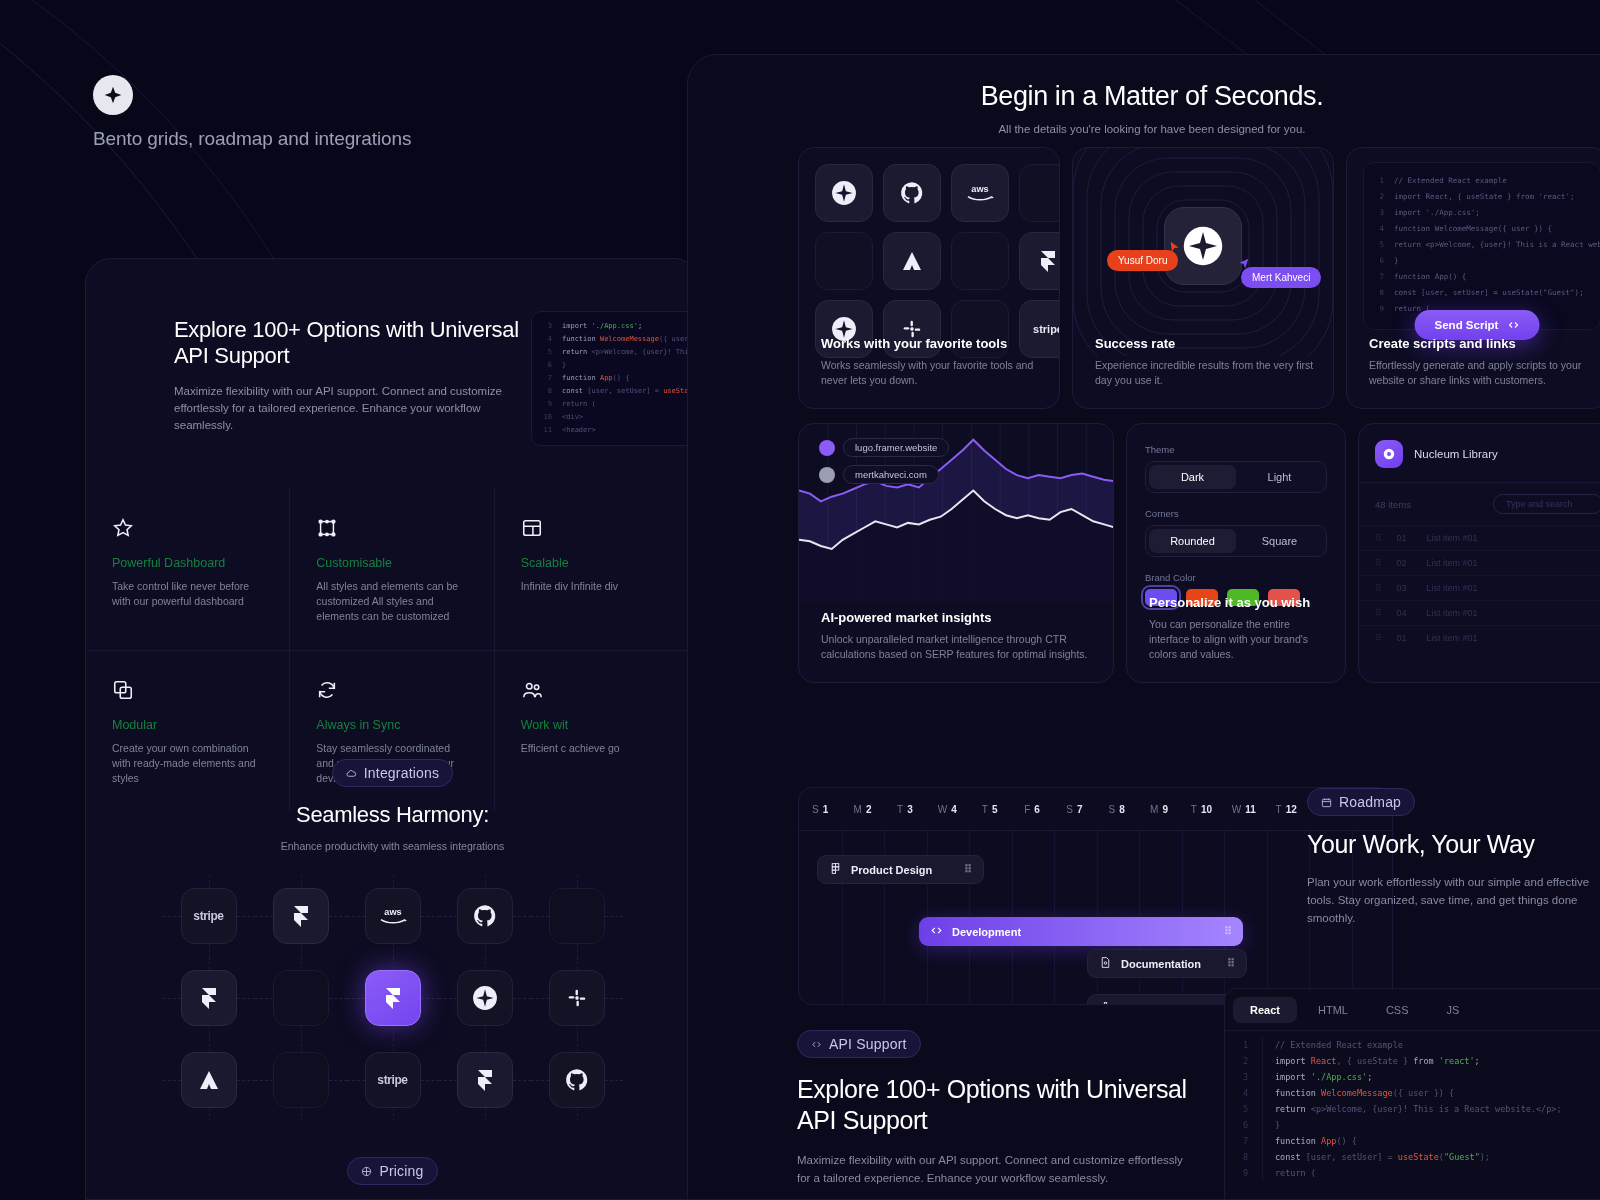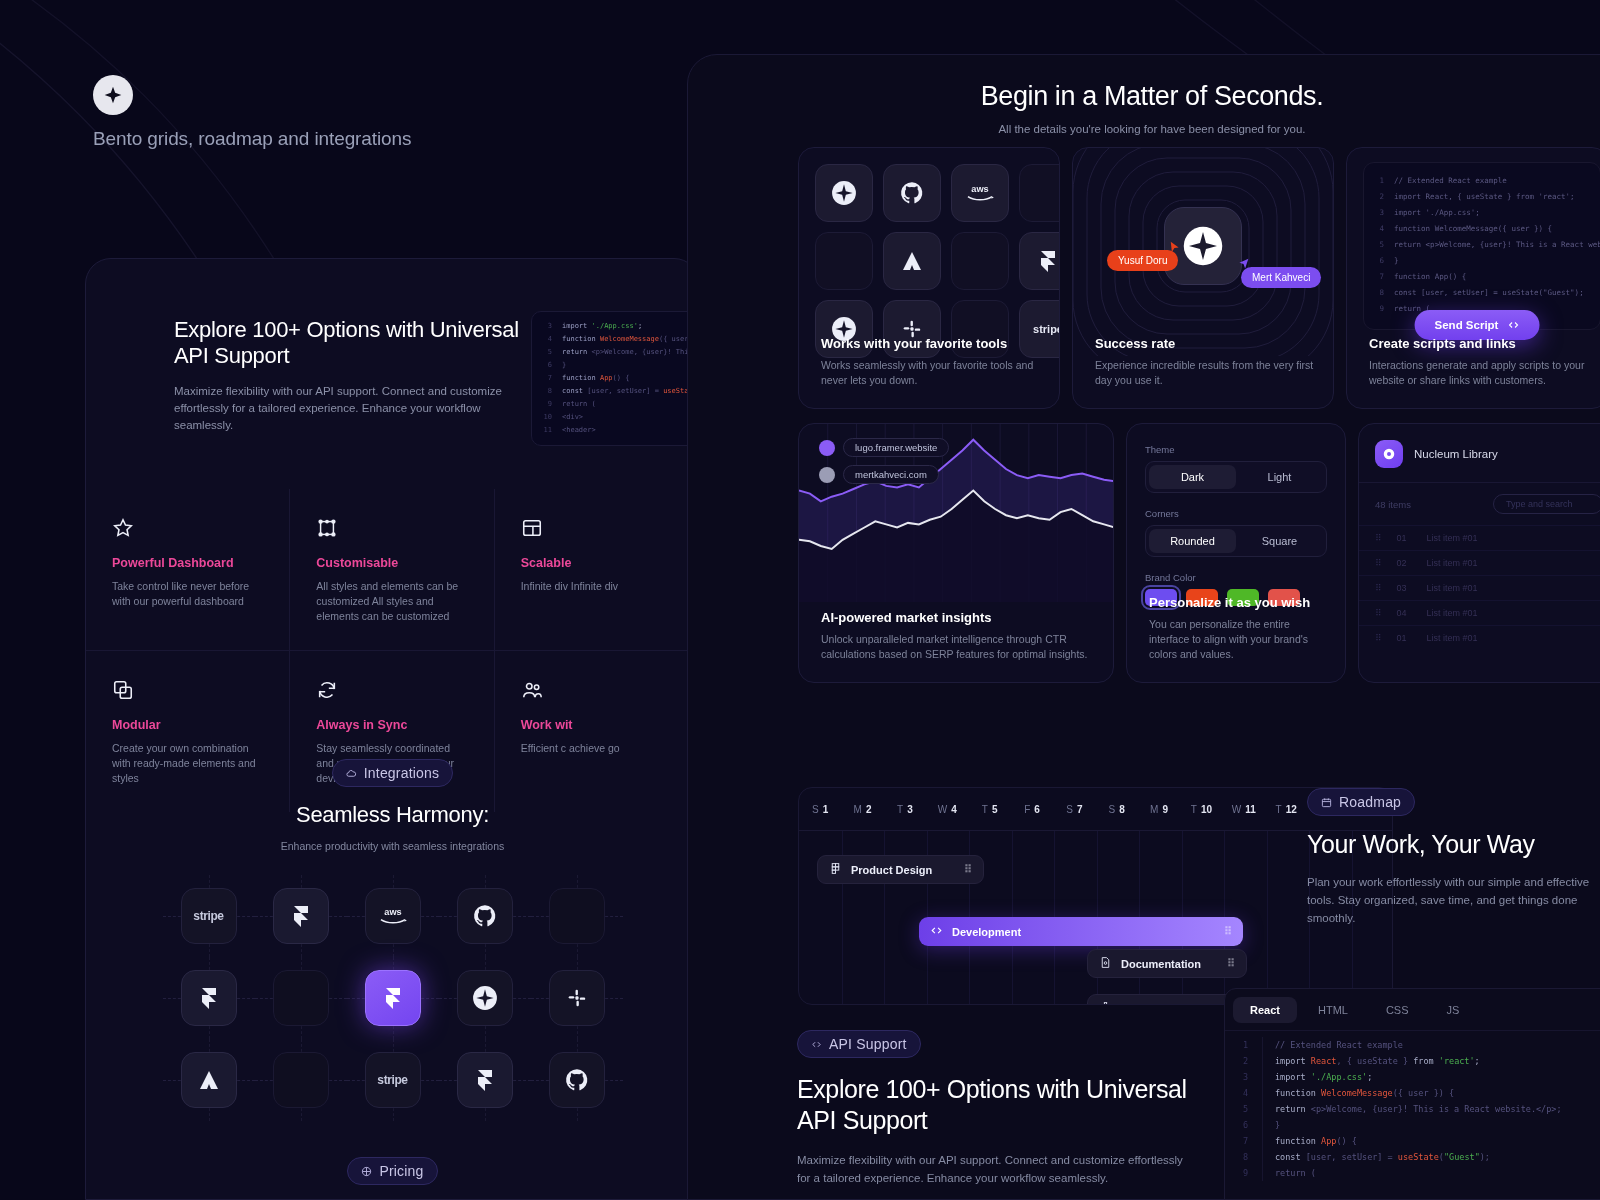--- a/index.html
+++ b/index.html
@@ -58,21 +58,21 @@
     position: absolute; left: 0; top: 230px; width: 100%;
     display: grid; grid-template-columns: 1fr 1fr 1fr;
   }
   .feat {
     padding: 28px 26px 26px 26px; min-height: 157px;
     border-right: 1px solid #191734; border-bottom: 1px solid #191734;
   }
   .feat:nth-child(3n) { border-right: none; }
   .feat:nth-child(n+4) { border-bottom: none; }
   .feat-icon { width: 22px; height: 22px; color: #e9e9f3; }
-  .feat-name { margin-top: 17px; font-size: 12.5px; font-weight: bold; color: #ec4899; }
+  .feat-name { margin-top: 17px; font-size: 12.5px; font-weight: normal; color: #15803d; }
   .feat-desc { margin-top: 9px; font-size: 10.5px; line-height: 15px; color: #7e839b; }
 
   
   .integr-head { position: absolute; top: 500px; width: 100%; text-align: center; }
   .pill {
     display: inline-flex; align-items: center; gap: 7px;
     padding: 5px 13px; border-radius: 20px;
     background: #17143a; border: 1px solid #2d2860;
     font-size: 14px; color: #c9c6e6; letter-spacing: 0.2px;
   }
@@ -657,21 +657,21 @@
             </div>
           </div>
         <button class="send-btn">
           <span>Send Script</span>
           <svg width="12" height="12" viewBox="0 0 24 24" fill="none" stroke="#fff" stroke-width="2.2">
               <path d="M9 7 L4 12 L9 17 M15 7 L20 12 L15 17"></path>
             </svg>
         </button>
         <div class="bento-cap">
           <div class="bc-title">Create scripts and links</div>
-          <div class="bc-desc">Interactions generate and apply scripts to your website or share links with customers.</div>
+          <div class="bc-desc">Effortlessly generate and apply scripts to your website or share links with customers.</div>
         </div>
       </div>
     </div>
 
     <div class="bento-row2">
 
       <div class="bento bento-wide">
         <div class="chart-area">
           <svg width="316" height="178" viewBox="0 0 316 178" preserveAspectRatio="none" id="chartSvg">
               <line x1="28.727272727272727" y1="0" x2="28.727272727272727" y2="178" stroke="#1a1736" stroke-width="1"></line>

